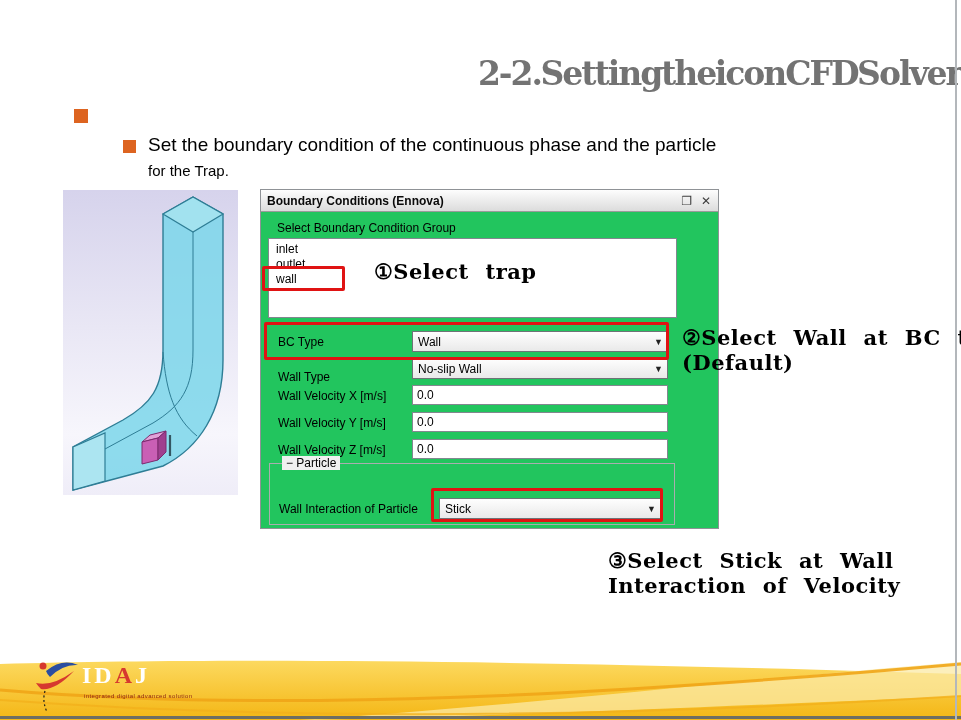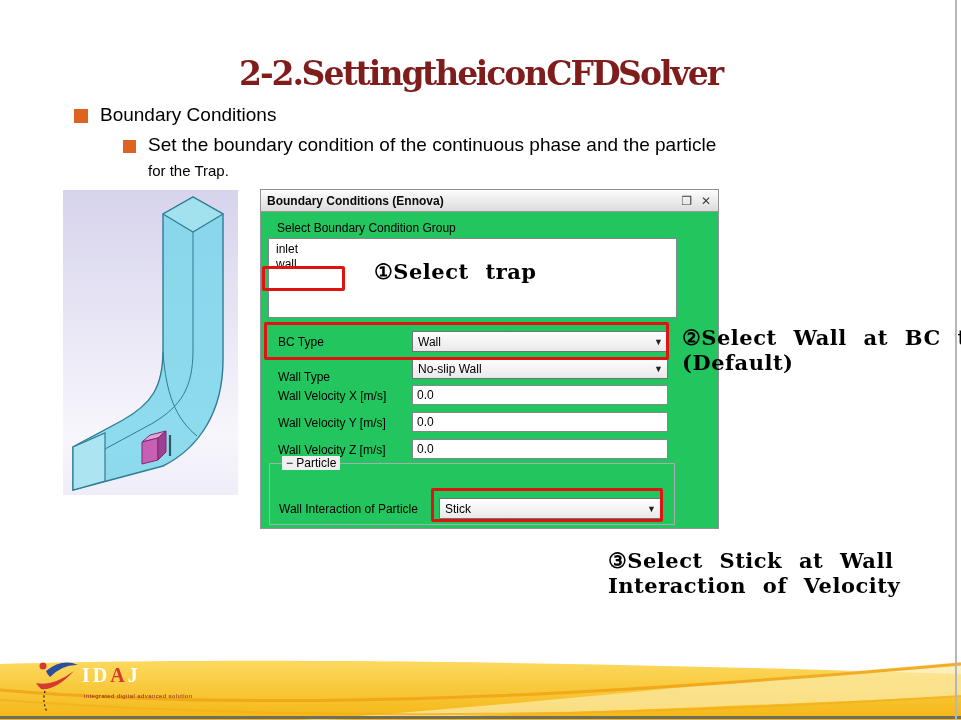--- a/index.html
+++ b/index.html
@@ -2,23 +2,23 @@
 <html><head>
 <meta charset="utf-8">
 <style>
   * { margin:0; padding:0; box-sizing:border-box; }
   html,body { width:961px; height:720px; }
   body { font-family:"Liberation Sans",sans-serif; background:#fff; }
   #slide { position:relative; width:961px; height:720px; background:#fff; overflow:hidden; }
 
   
   .slide-title {
-    position:absolute; left:0; top:54px; width:961px; text-align:center;
+    position:absolute; left:0; top:54px; width:961px; text-align:right;
     font-family:"DejaVu Serif",serif; font-weight:bold; font-size:33px;
-    color:#7f1d1d; letter-spacing:-2px; word-spacing:-10px; white-space:nowrap;
+    color:#737373; letter-spacing:-2px; word-spacing:-10px; white-space:nowrap;
   }
   .bullet1 { position:absolute; left:100px; top:104px; font-size:19px; color:#000; }
   .bullet2a { position:absolute; left:148px; top:134px; font-size:19px; color:#000; }
   .bullet2b { position:absolute; left:148px; top:162px; font-size:15px; color:#000; }
   .sq { position:absolute; background:#dd6420; }
   .sq1 { left:74px; top:109px; width:14px; height:14px; }
   .sq2 { left:123px; top:140px; width:13px; height:13px; }
 
   
   .model-figure {
@@ -64,35 +64,34 @@
           color:#000; font-size:21px; line-height:25px; white-space:nowrap;
           letter-spacing:0.5px; word-spacing:9px; }
   .anno-1 { left:374px; top:259px; }
   .anno-2 { left:682px; top:325px; }
   .anno-3 { left:608px; top:548px; }
 
   
   .footer { position:absolute; left:0; top:650px; width:961px; height:70px; }
   .logo { position:absolute; left:34px; top:656px; width:150px; height:58px; }
   .logo-text { position:absolute; left:48px; top:2px; font-family:"Liberation Serif",serif;
-               font-weight:bold; font-size:20px; letter-spacing:3px; line-height:34px; }
+               font-weight:bold; font-size:24px; letter-spacing:3px; line-height:34px; }
   .logo-text .w { color:#ffffff; } .logo-text .r { color:#d6392f; } .logo-text .b { color:#ffffff; }
   .logo-tag { position:absolute; left:50px; top:37px; font-size:6px; color:#8a1f14;
               letter-spacing:0.4px; white-space:nowrap; }
 
   .edge-right { position:absolute; left:955px; top:0; width:2px; height:720px; background:#b3b7bb; }
 </style>
 </head>
 <body>
 
 <div id="slide">
 
   <div class="slide-title">2-2. Setting the iconCFD Solver</div>
   <div class="sq sq1"></div>
-  <div class="bullet1">Boundary Conditions</div>
   <div class="sq sq2"></div>
   <div class="bullet2a">Set the boundary condition of the continuous phase and the particle</div>
   <div class="bullet2b">for the Trap.</div>
 
   <div class="model-figure">
     <svg width="175" height="305" viewBox="0 0 175 305">
 
       <path d="M100,24 L130,7 L160,24 L160,170 C160,222 136,258 100,276 L10,300 L10,257 L60,230
                C88,214 100,198 100,160 Z" fill="#7bd6ea" fill-opacity="0.85" stroke="#2e7d95" stroke-width="1.4"></path>
 
@@ -115,20 +114,21 @@
       <span class="t">Boundary Conditions (Ennova)</span>
       <span class="tb-btns">
         <span class="tb-btn">❐</span>
         <span class="tb-btn">✕</span>
       </span>
     </div>
     <div class="grp-label">Select Boundary Condition Group</div>
 
     <div class="listbox">
       <div class="li" style="margin-top:3px">inlet</div>
+      <div class="li">outlet</div>
       <div class="li">wall</div>
     </div>
 
     <div class="row-label" style="left:17px; top:145px;">BC Type</div>
     <div class="dd" style="left:151px; top:141px; width:256px;">
       <span class="val">Wall</span>
       <span class="arr">▼</span>
     </div>
 
     <div class="row-label" style="left:17px; top:180px;">Wall Type</div>

